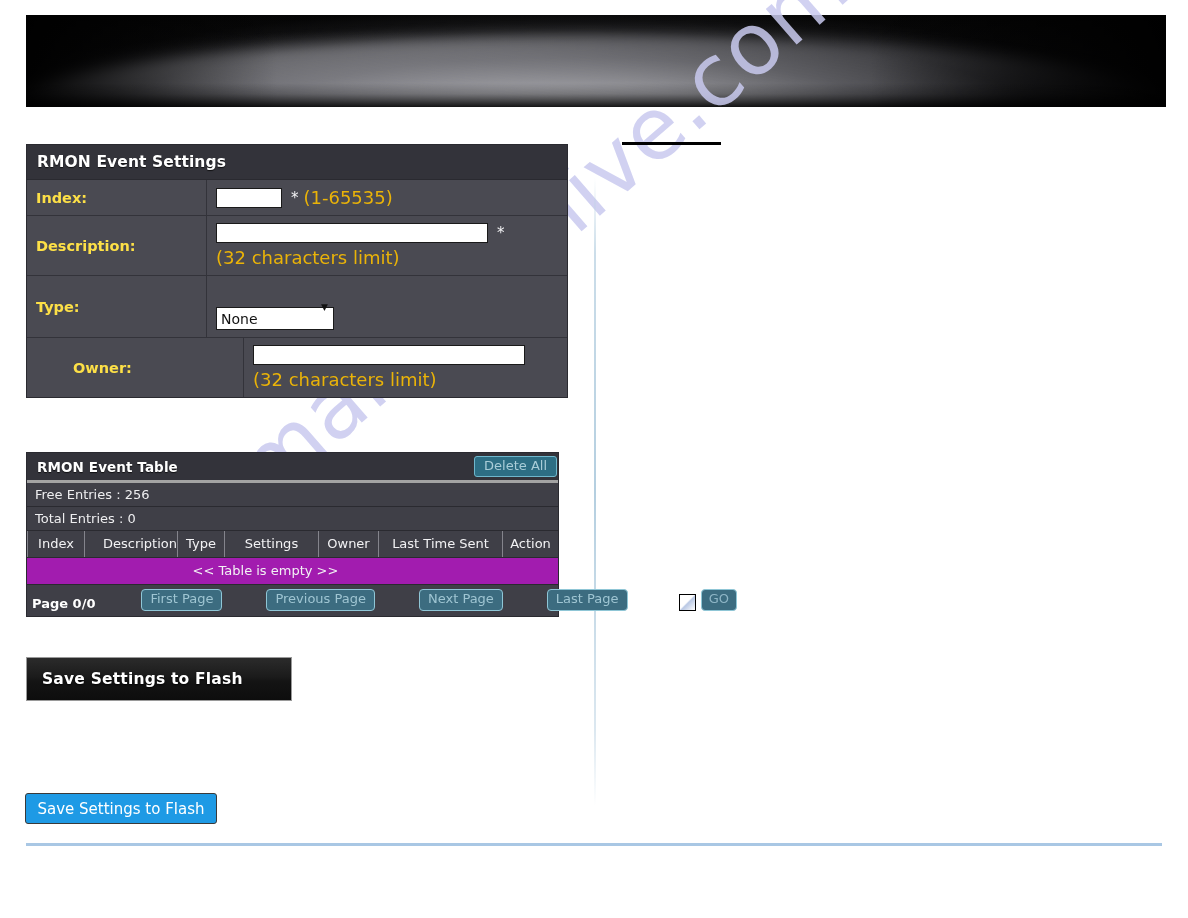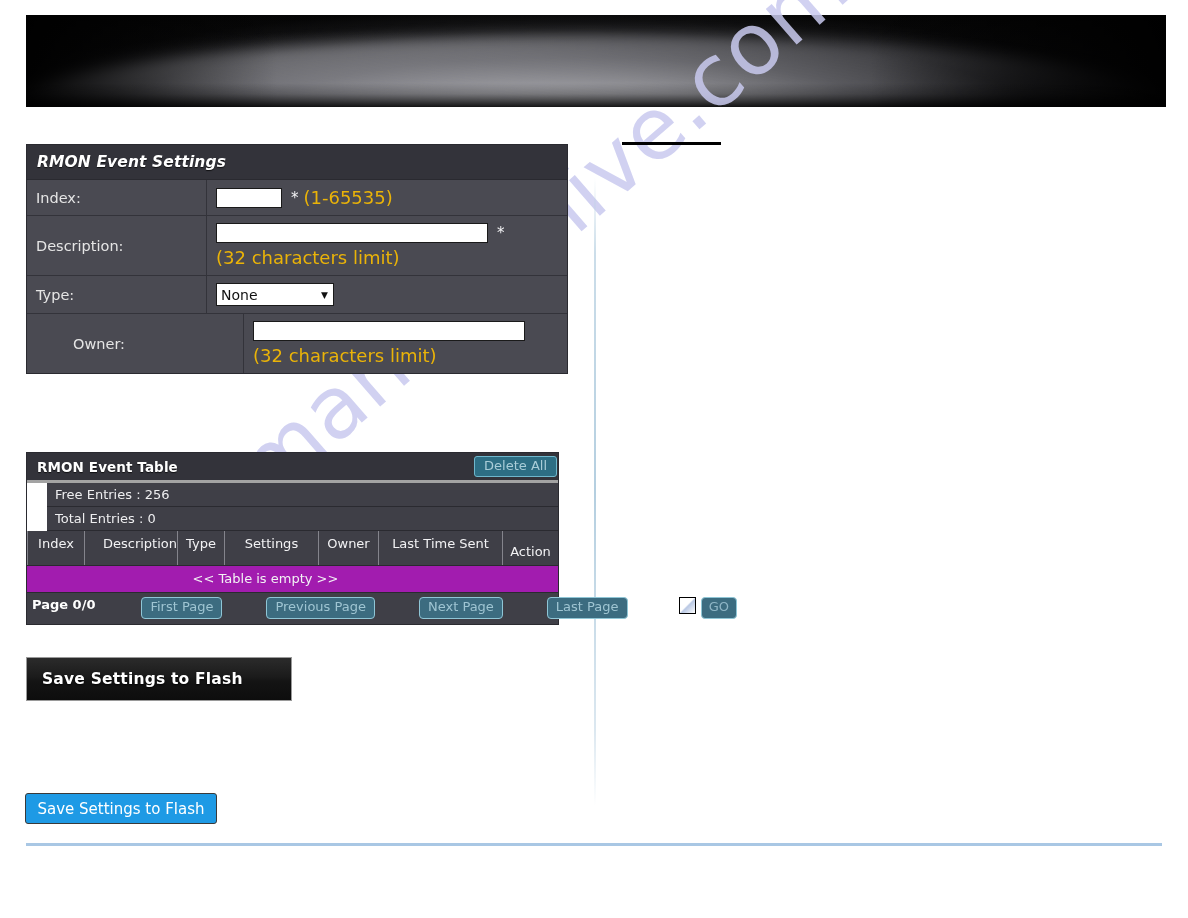--- a/index.html
+++ b/index.html
@@ -80,39 +80,39 @@
   }
   .panel-title {
     background: #33333a;
     color: #ffffff;
     font-size: 15.5px;
     font-weight: bold;
     padding: 8px 0 8px 10px;
     letter-spacing: .1px;
     text-shadow: 0 1px 1px rgba(0,0,0,.7);
     border-bottom: 1px solid #2a2a30;
-    font-style: italic;
   }
   .form-row {
     display: flex;
     background: #4a4a52;
     border-bottom: 1px solid #33333a;
     min-height: 34px;
   }
   .form-row:last-child { border-bottom: none; padding-left: 37px; }
   .form-label {
     width: 180px;
     box-sizing: border-box;
     flex: 0 0 180px;
-    color: #e5e5e5;
+    color: #fde047;
     font-size: 14.5px;
     padding: 9px 0 9px 9px;
     border-right: 1px solid #33333a;
     display: flex;
     align-items: center;
+    font-weight: bold;
   }
   .form-field {
     flex: 1 1 auto;
     padding: 7px 0 7px 9px;
     color: #f0f0f2;
     font-size: 14.5px;
     display: flex;
     flex-direction: column;
     justify-content: center;
   }
@@ -147,20 +147,21 @@
     border: 1px solid #1a1a1a;
     width: 118px;
     height: 23px;
     box-sizing: border-box;
     font-family: "DejaVu Sans", "Liberation Sans", sans-serif;
     font-size: 14px;
     color: #111;
     padding: 0 20px 0 4px;
     outline: none;
     border-radius: 0;
+    margin-top: 24px;
   }
   .sel-arrow {
     position: absolute;
     right: 6px;
     top: 50%;
     transform: translateY(-50%);
     pointer-events: none;
     font-size: 9px;
     color: #111;
     line-height: 1;
@@ -199,21 +200,20 @@
     margin-right: 1px;
     line-height: 1.15;
     cursor: default;
   }
   .info-row {
     background: #3f3f47;
     color: #eeeef0;
     font-size: 13px;
     padding: 4px 0 4px 8px;
     border-bottom: 1px solid #2a2a30;
-    margin-left: 20px;
   }
   .col-head-row {
     display: flex;
     background: #3f3f47;
     border-bottom: 1px solid #2a2a30;
   }
   .col-head {
     color: #f2f2f4;
     font-size: 13px;
     text-align: center;
@@ -229,21 +229,21 @@
     font-size: 13px;
     text-align: center;
     padding: 5px 0 6px 6px;
     border-bottom: 1px solid #2a2a30;
     
     padding-right: 60px;
   }
   .pager-row {
     background: #3f3f47;
     display: flex;
-    align-items: flex-start;
+    align-items: flex-end;
     padding: 4px 0 5px 2px;
     gap: 5px;
   }
   .pager-label {
     color: #ffffff;
     font-size: 13px;
     font-weight: bold;
     padding: 0 2px 0 3px;
     white-space: nowrap;
   }
@@ -456,21 +456,21 @@
   <div class="info-row">Free Entries : 256</div>
   <div class="info-row">Total Entries : 0</div>
 
   <div class="col-head-row">
     <div class="col-head" style="width:58px;">Index</div>
     <div class="col-head" style="width:93px;text-align:right;">Description</div>
     <div class="col-head" style="width:47px;">Type</div>
     <div class="col-head" style="width:94px;">Settings</div>
     <div class="col-head" style="width:60px;">Owner</div>
     <div class="col-head" style="width:124px;">Last Time Sent</div>
-    <div class="col-head" style="width:55px;border-right:none;margin-top:8px;">Action</div>
+    <div class="col-head" style="width:55px;border-right:none;">Action</div>
   </div>
 
   <div class="empty-row">&lt;&lt; Table is empty &gt;&gt;</div>
 
   <div class="pager-row">
     <span class="pager-label">Page 0/0</span>
     <button class="btn-pager">First Page</button>
     <button class="btn-pager">Previous Page</button>
     <button class="btn-pager">Next Page</button>
     <button class="btn-pager">Last Page</button>

